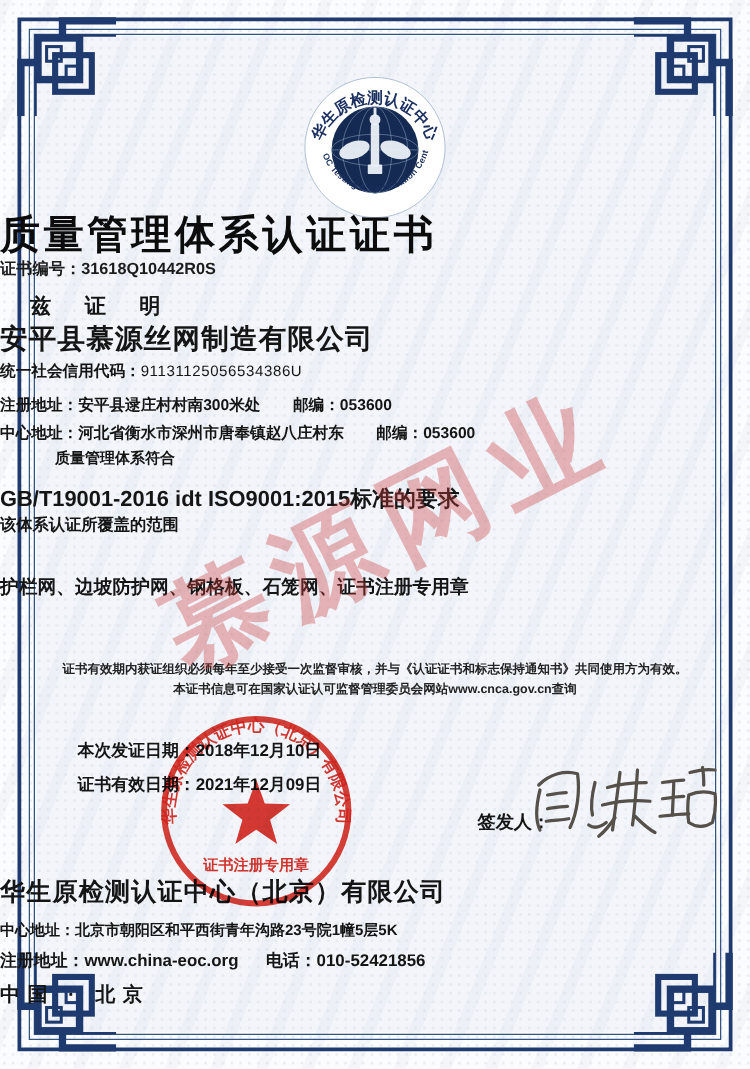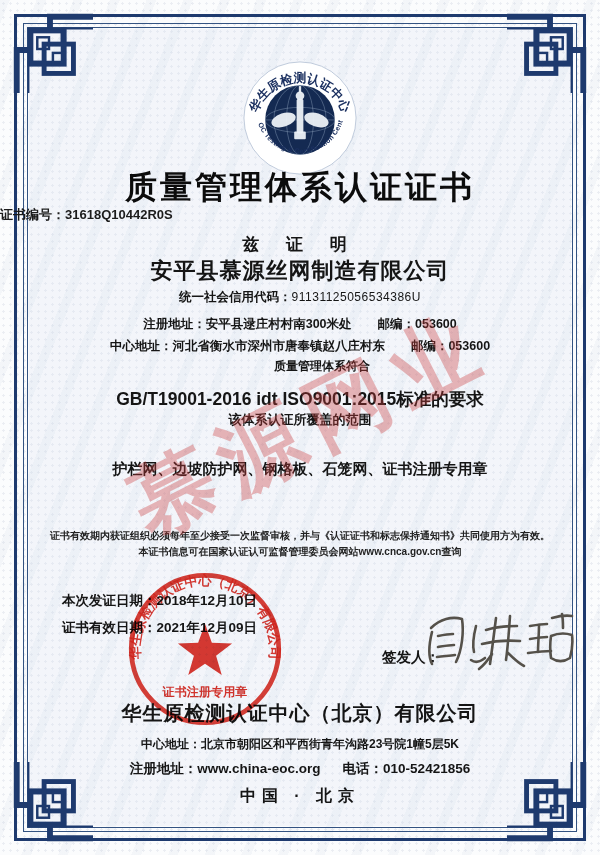--- a/index.html
+++ b/index.html
@@ -19,27 +19,27 @@
   .inner-tint{position:absolute;inset:29px;background:rgba(212,224,240,0.22);z-index:0;}
   .frame-outer{position:absolute;inset:14px;border:3px solid #1e3a6e;z-index:1;}
   .frame-mid{position:absolute;inset:23px;border:1px solid #335382;z-index:1;}
   .frame-inner{position:absolute;inset:27px;border:1px solid #335382;z-index:1;}
   .corner{position:absolute;width:88px;height:88px;z-index:2;}
   .corner.tl{top:5px;left:5px;}
   .corner.tr{top:5px;right:5px;transform:rotate(90deg);}
   .corner.br{bottom:5px;right:5px;transform:rotate(180deg);}
   .corner.bl{bottom:5px;left:5px;transform:rotate(270deg);}
 
-  .abs-c{position:absolute;left:0;right:0;text-align:center;z-index:2;}
+  .abs-c{position:absolute;left:0;right:0;text-align:left;z-index:2;}
 
   .logo-wrap{position:absolute;left:50%;transform:translateX(-50%);top:60px;width:116px;height:116px;z-index:2;}
 
   .title{top:166px;font-size:32px;font-weight:900;letter-spacing:3px;color:#0c0c0c;margin:0;}
   .cert-no{position:absolute;top:206px;left:0;right:128px;text-align:left;font-size:13px;font-weight:600;color:#1c1c1c;z-index:2;}
-  .hereby{top:233px;font-size:17px;font-weight:800;letter-spacing:11px;}
+  .hereby{top:233px;font-size:17px;font-weight:800;letter-spacing:11px;padding-left:24px;}
   .company{top:256px;font-size:22px;font-weight:800;letter-spacing:1px;}
   .credit{top:289px;font-size:12.5px;font-weight:700;}
   .credit .code-value{font-weight:400;font-size:12px;letter-spacing:0.5px;}
   .addr{font-size:12.5px;font-weight:700;}
   .addr-reg{top:316px;}
   .addr-biz{top:338px;}
   .addr .gap{display:inline-block;width:26px;}
   .conform1{top:358px;font-size:12px;font-weight:800;padding-left:44px;}
   .conform2{top:387px;font-size:17.5px;font-weight:800;}
   .scope-head{top:411px;font-size:13px;font-weight:800;}

